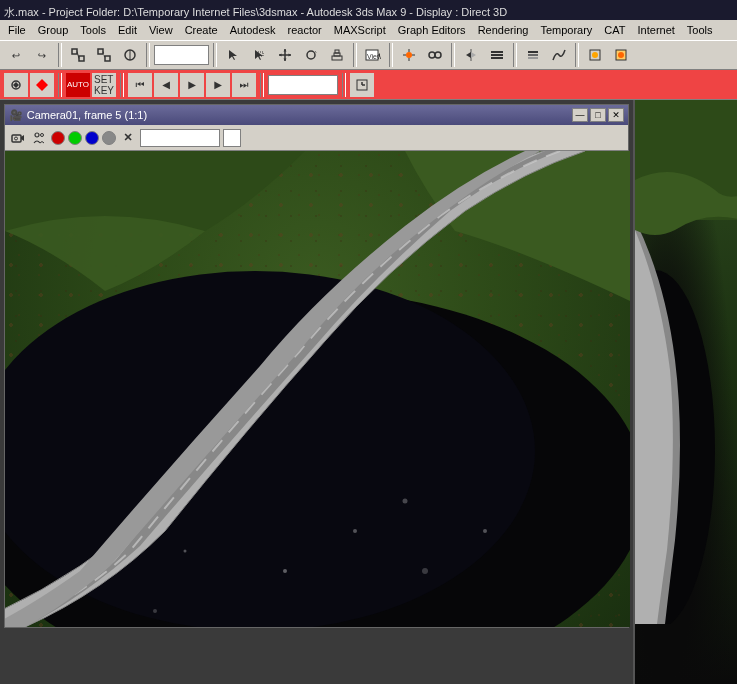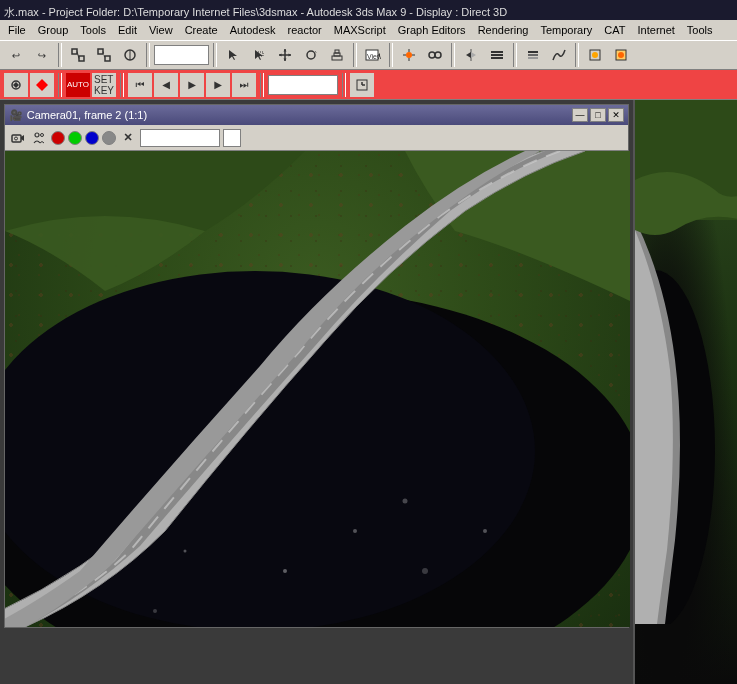--- a/index.html
+++ b/index.html
@@ -437,21 +437,21 @@
 
 <div id="main-area">
 
   <div id="viewport-panel">
 
     <div id="viewport-window">
 
       <div id="viewport-titlebar">
         <div style="display:flex; align-items:center; gap:4px;">
           <span>🎥</span>
-          <span>Camera01, frame 2 (1:1)</span>
+          <span>Camera01, frame 5 (1:1)</span>
         </div>
         <div class="vp-title-btns">
           <div class="vp-title-btn">—</div>
           <div class="vp-title-btn">□</div>
           <div class="vp-title-btn">✕</div>
         </div>
       </div>
 
       <div id="viewport-toolbar">
         <div class="vp-tb-btn">

